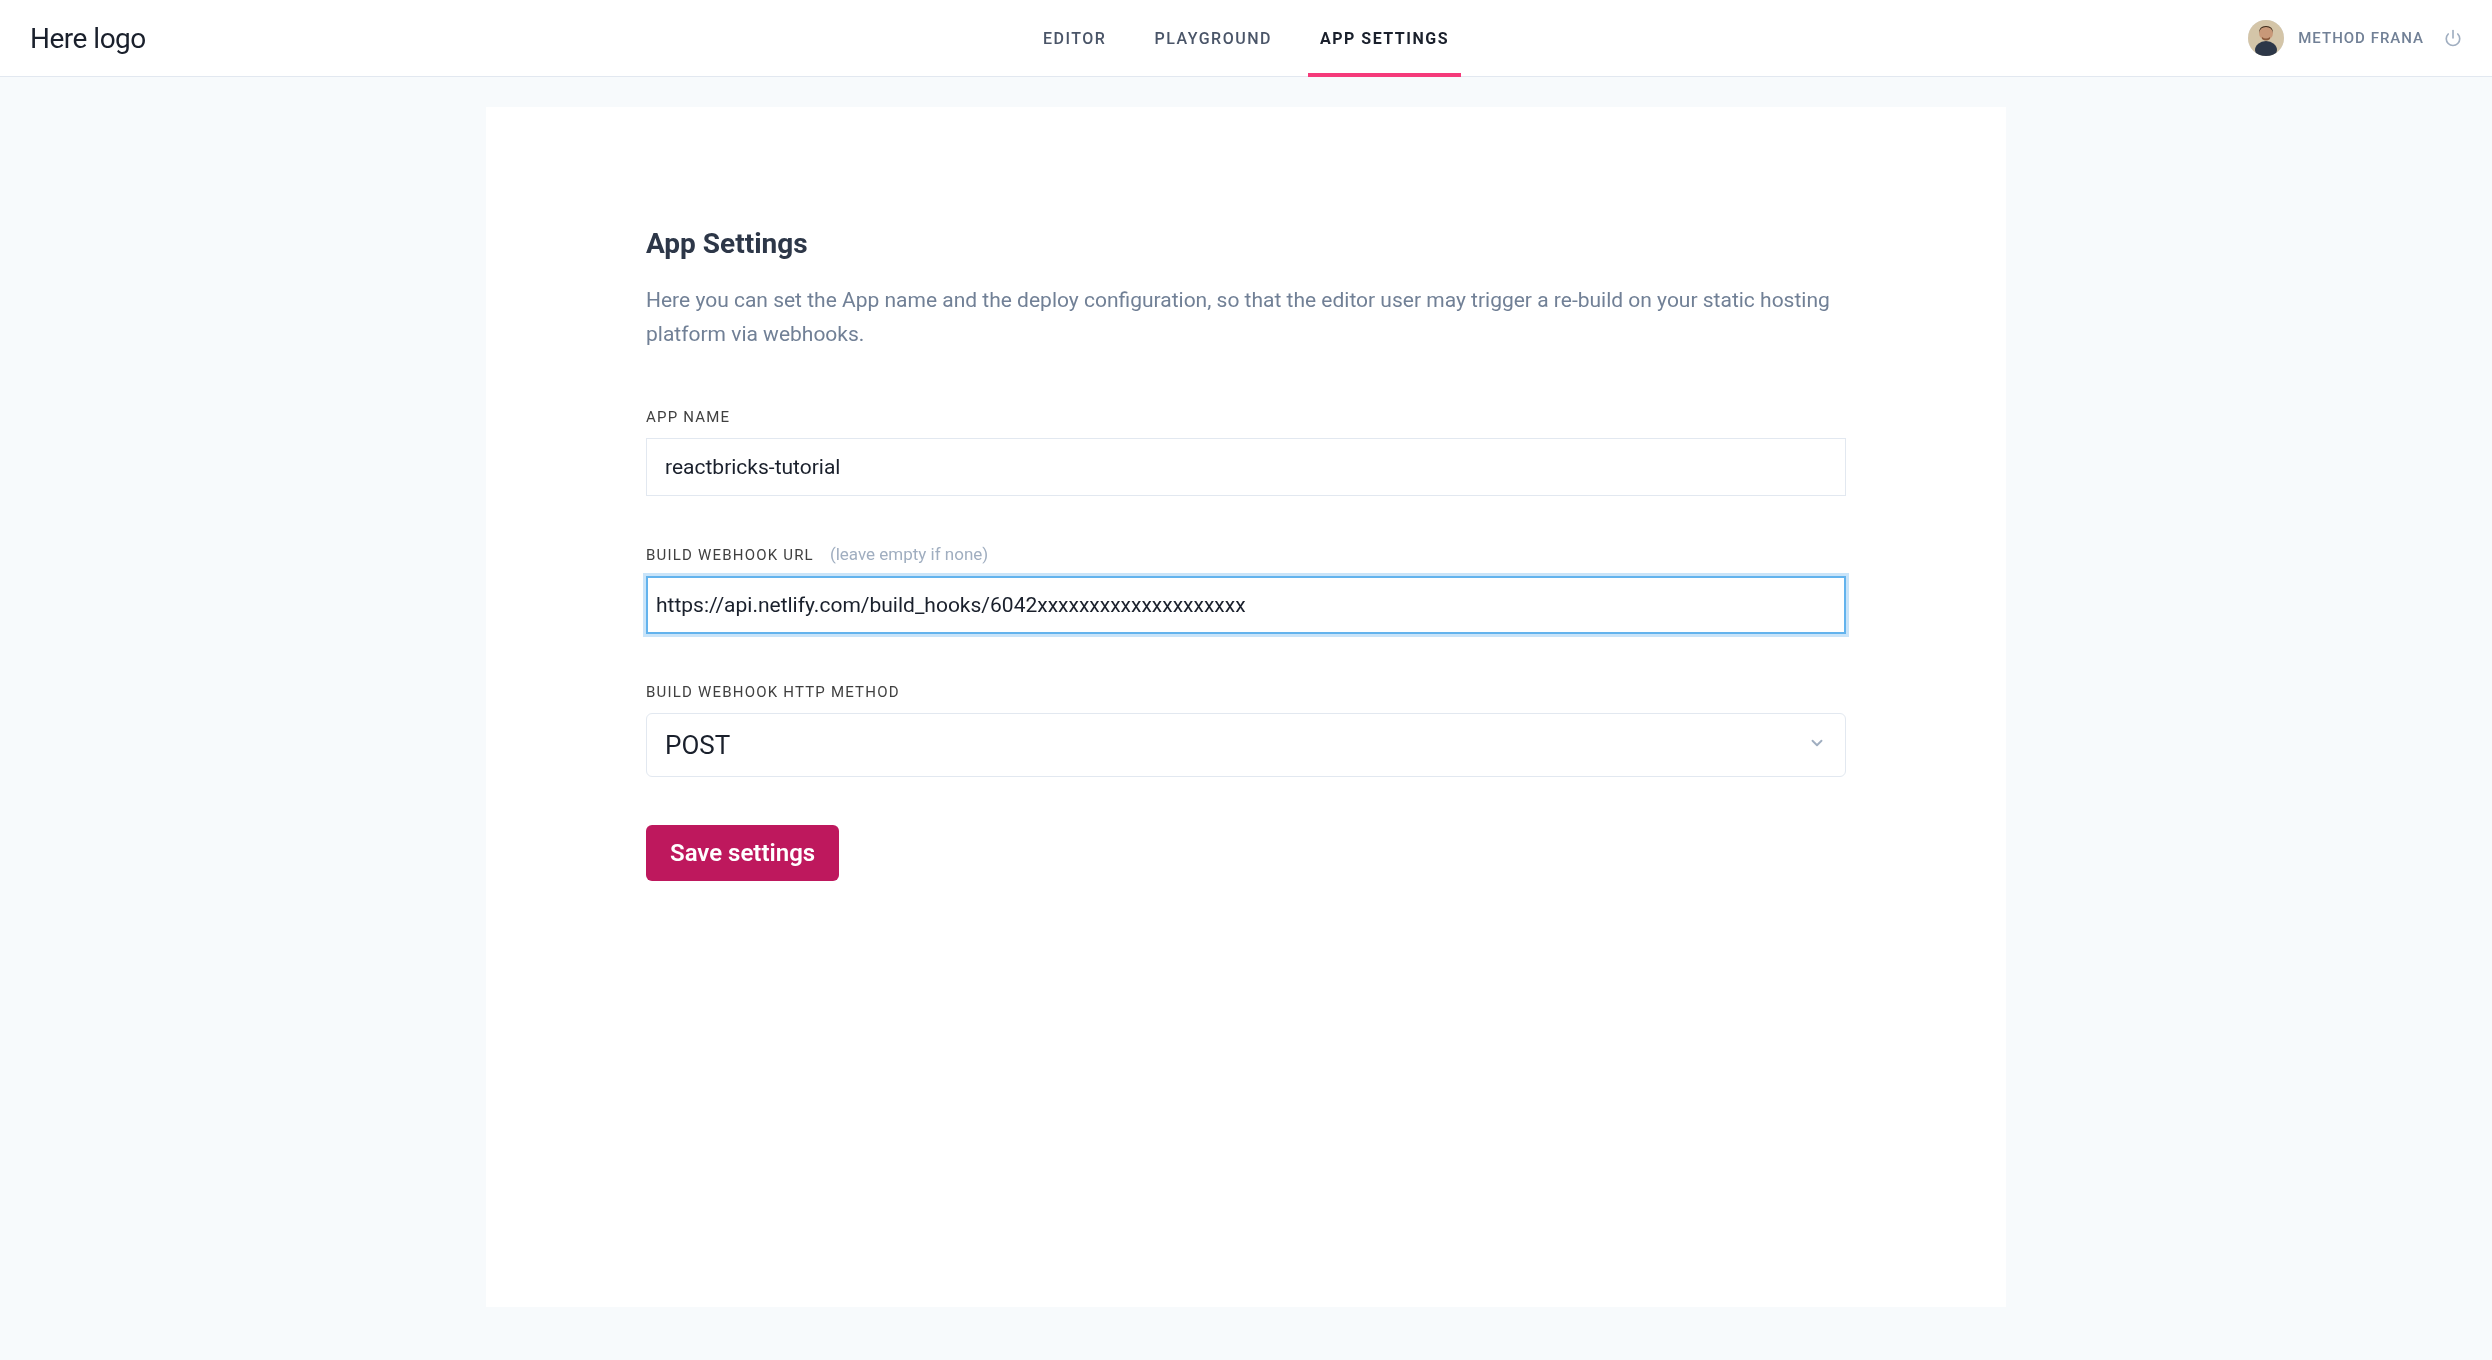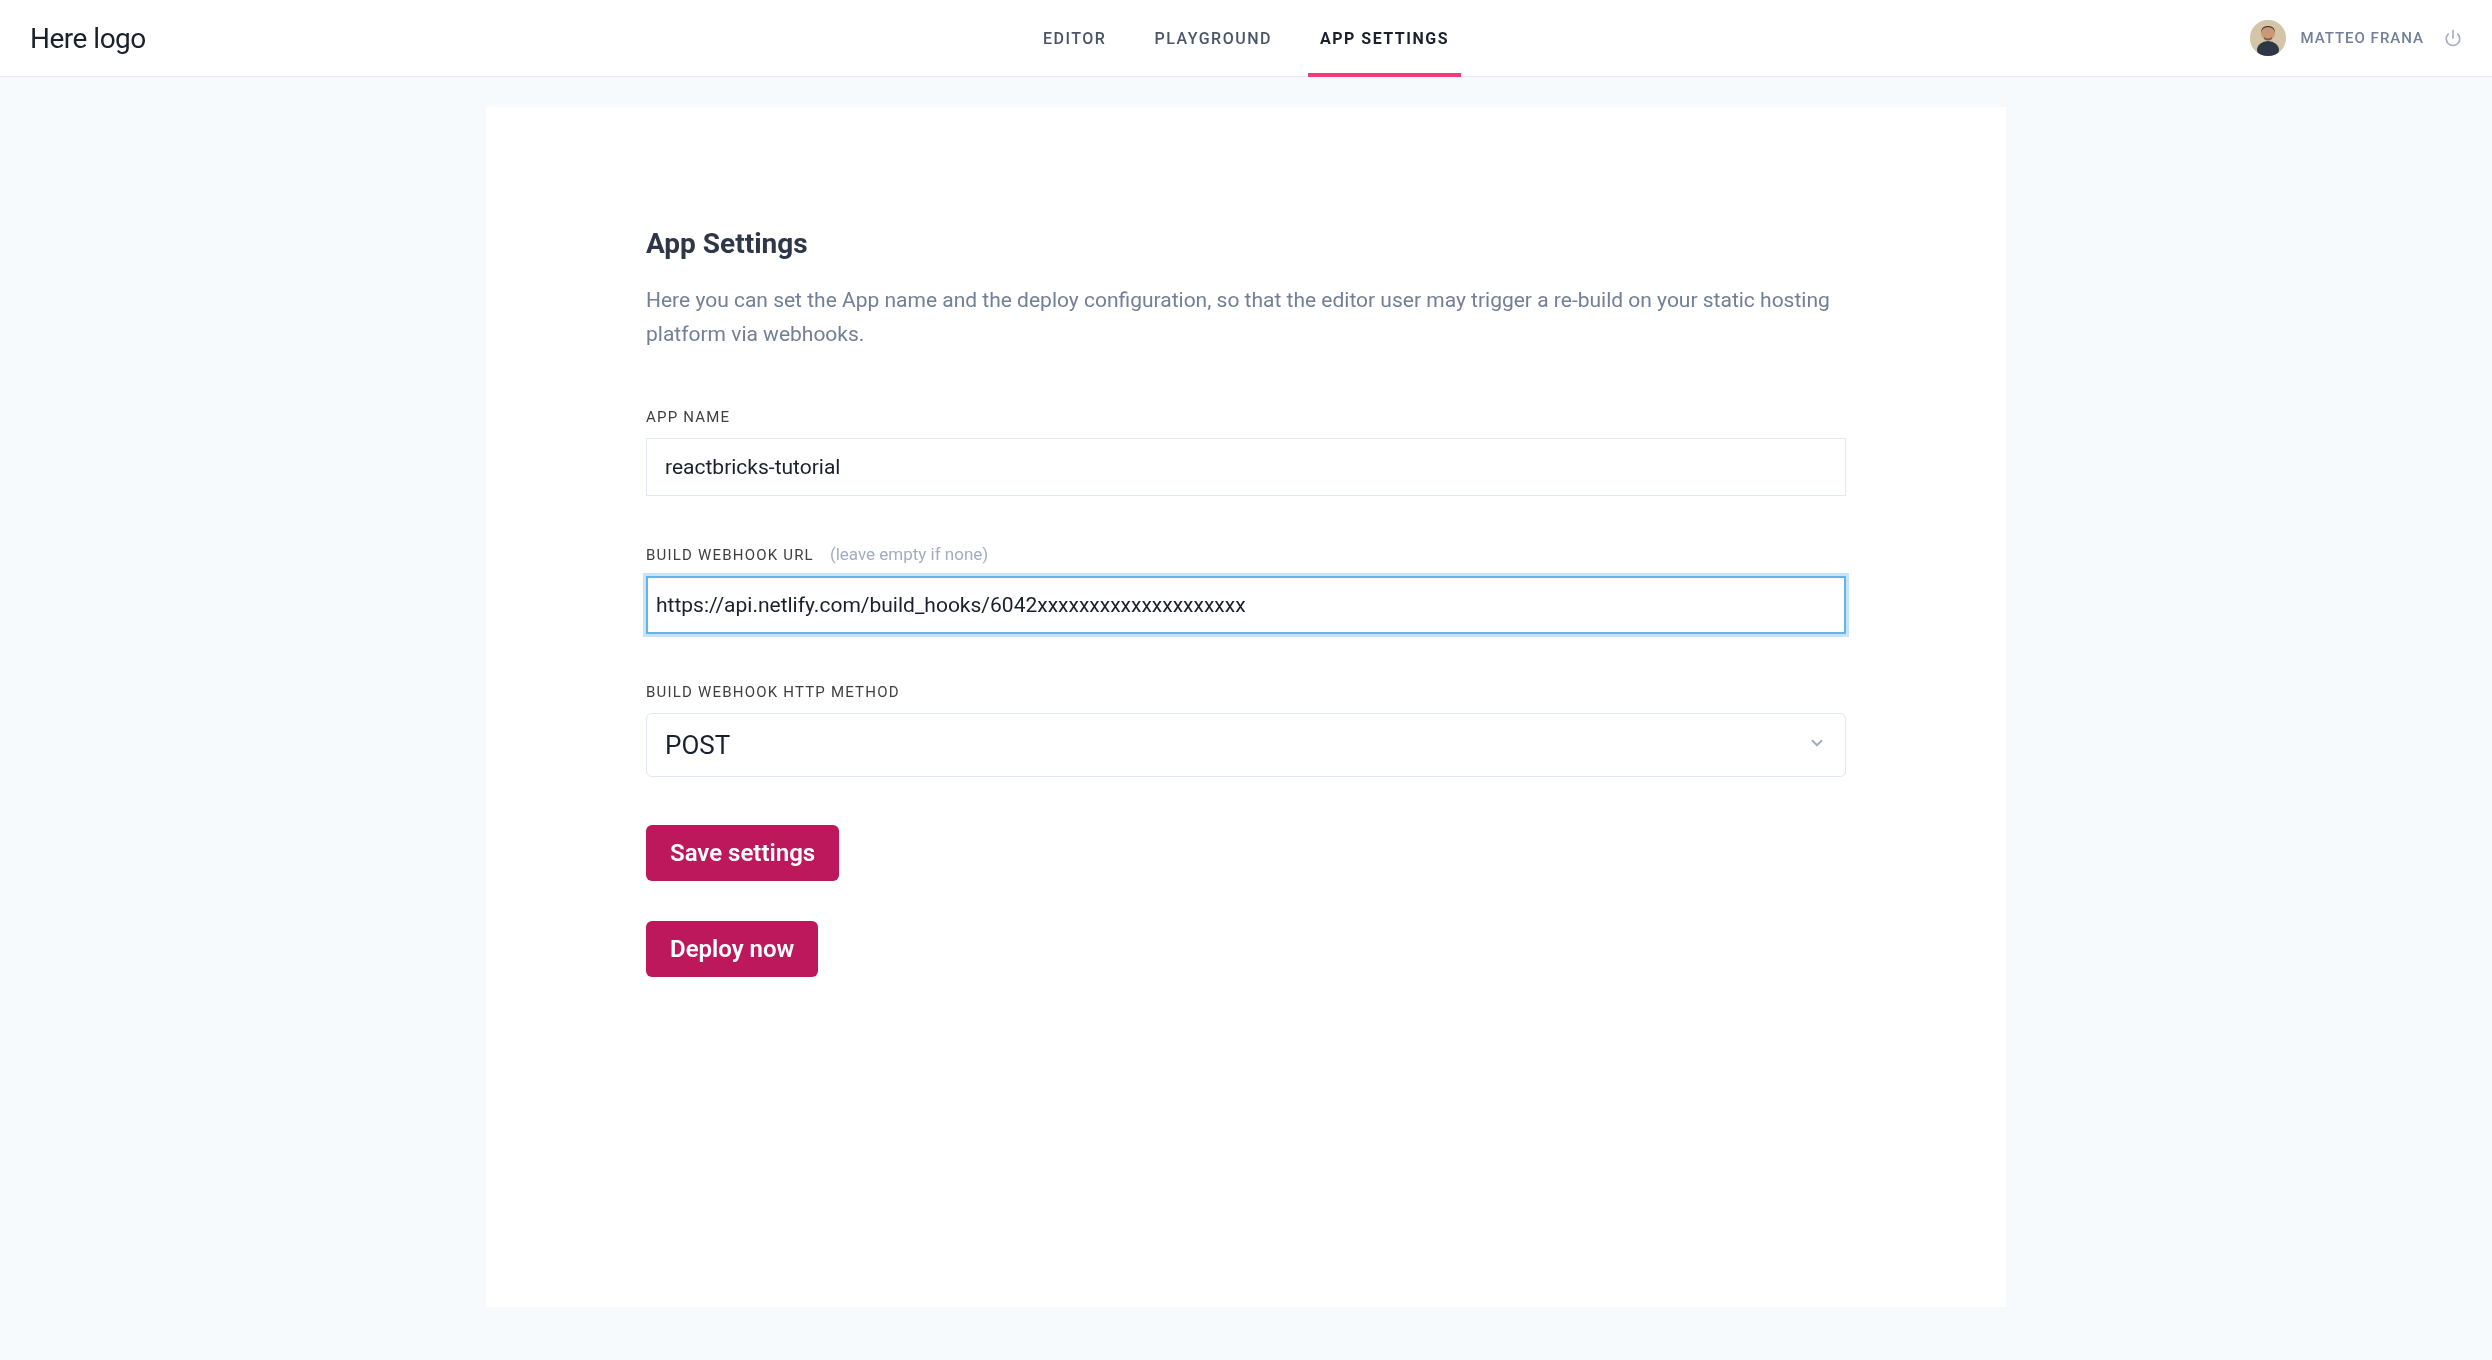--- a/index.html
+++ b/index.html
@@ -209,21 +209,21 @@
   <div class="user-area">
     <div class="avatar">
       <svg viewBox="0 0 36 36">
         <rect width="36" height="36" fill="#d4c5a8"></rect>
         <circle cx="18" cy="13" r="7" fill="#c89878"></circle>
         <path d="M 18 7 Q 12 7 11 13 Q 11 6 18 6 Q 25 6 25 13 Q 24 7 18 7" fill="#3a2a1a"></path>
         <ellipse cx="18" cy="30" rx="11" ry="9" fill="#2d3748"></ellipse>
         <path d="M 14 17 Q 18 20 22 17 L 22 19 Q 18 22 14 19 Z" fill="#8b5a3c"></path>
       </svg>
     </div>
-    <div class="username">MATTEO FRANA</div>
+    <div class="username">METHOD FRANA</div>
     <div class="power-icon">
       <svg width="18" height="18" viewBox="0 0 24 24" fill="none" stroke="currentColor" stroke-width="2.2" stroke-linecap="round">
         <path d="M18.36 6.64a9 9 0 1 1-12.73 0"></path>
         <line x1="12" y1="2" x2="12" y2="12"></line>
       </svg>
     </div>
   </div>
 </div>
 
 <div class="content-wrap">
@@ -255,19 +255,16 @@
             <polyline points="6 9 12 15 18 9"></polyline>
           </svg>
         </span>
       </div>
     </div>
 
     <div class="btn-group">
       <div class="btn-row">
         <button class="btn">Save settings</button>
       </div>
-      <div class="btn-row">
-        <button class="btn">Deploy now</button>
-      </div>
     </div>
 
   </div>
 </div>
 
 </body></html>

